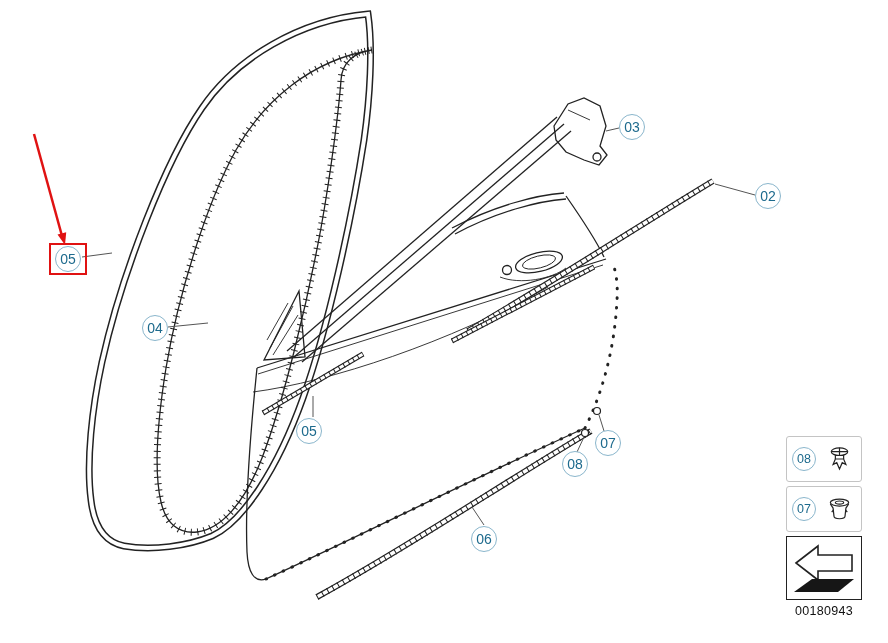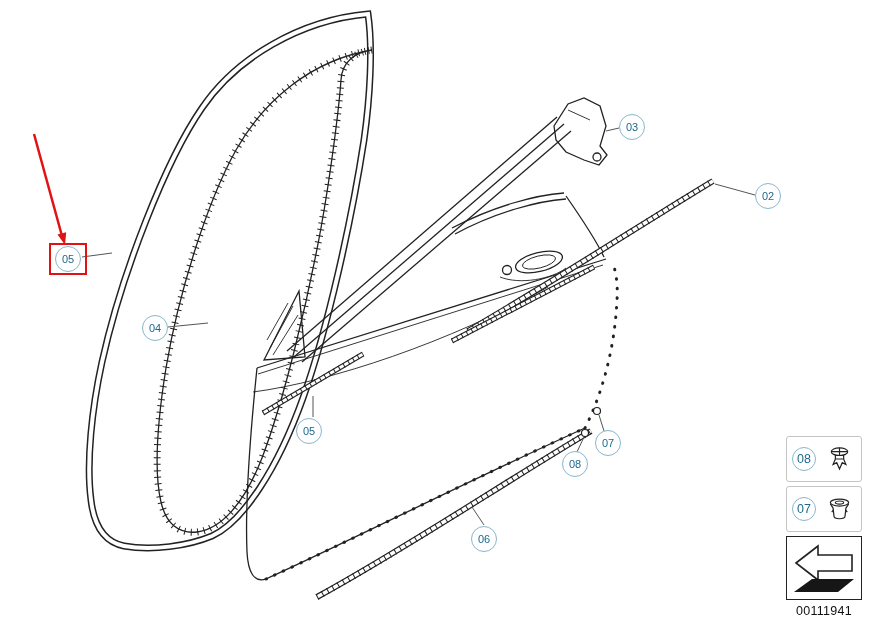--- a/index.html
+++ b/index.html
@@ -22,21 +22,21 @@
   .dots{stroke:#222;stroke-width:3;fill:none;stroke-dasharray:0.6 9;stroke-linecap:round;}
   .leader{stroke:#555;stroke-width:1;fill:none;}
   .clip-dot{fill:#fff;stroke:#222;stroke-width:1.2;}
   .redline{stroke:var(--highlight,#e01212);stroke-width:2.5;fill:none;}
   .redfill{fill:var(--highlight,#e01212);}
 
   
   .callout{position:absolute;width:26px;height:26px;border-radius:50%;
     border:1.5px solid var(--callout_border,#8ab6cc);color:var(--callout,#1d6a8d);
     background:#fff;display:flex;align-items:center;justify-content:center;
-    font-size:11px;box-sizing:border-box;z-index:3;cursor:pointer;}
+    font-size:14px;box-sizing:border-box;z-index:3;cursor:pointer;}
   .callout.sm{position:static;width:24px;height:24px;font-size:12.5px;flex:0 0 auto;}
 
   .hl-rect{position:absolute;left:49px;top:243px;width:38px;height:32px;
     border:2px solid var(--highlight,#e01212);z-index:2;box-sizing:border-box;}
 
   
   .legend{position:absolute;left:786px;top:436px;width:76px;z-index:3;}
   .legend-row{display:flex;align-items:center;gap:7px;border:1px solid #c4c4c4;
     border-radius:3px;padding:7px 5px;margin-bottom:4px;background:#fff;
     box-sizing:border-box;width:76px;}
@@ -175,16 +175,16 @@
         <path class="icon-ln" d="M8,9.5 L11,14 L12,23 C12,26.5 24,26.5 24,23 L25,14 L28,9.5"></path>
         <path class="icon-ln" d="M11.5,16 L9.5,18.5 M24.5,16 L26.5,18.5"></path>
       </svg>
     </div>
     <div class="legend-arrow-box">
       <svg width="64" height="54" viewBox="0 0 64 54">
         <polygon points="4,22 26,5 26,14 60,14 60,30 26,30 26,39" fill="#ffffff" stroke="#222" stroke-width="1.6"></polygon>
         <polygon points="2,51 46,51 62,38 20,38" fill="#161616"></polygon>
       </svg>
     </div>
-    <div class="part-number">00111941</div>
+    <div class="part-number">00180943</div>
   </div>
 
 </div>
 
 </body></html>

